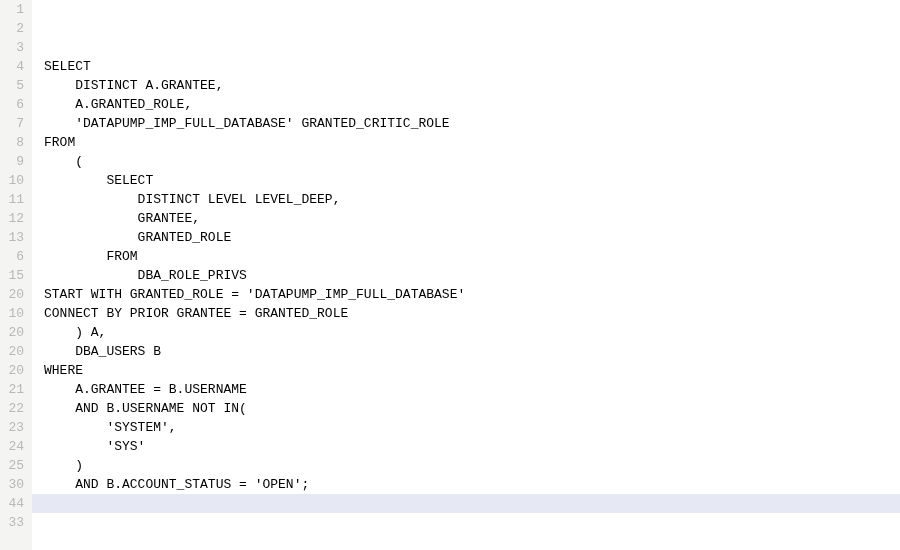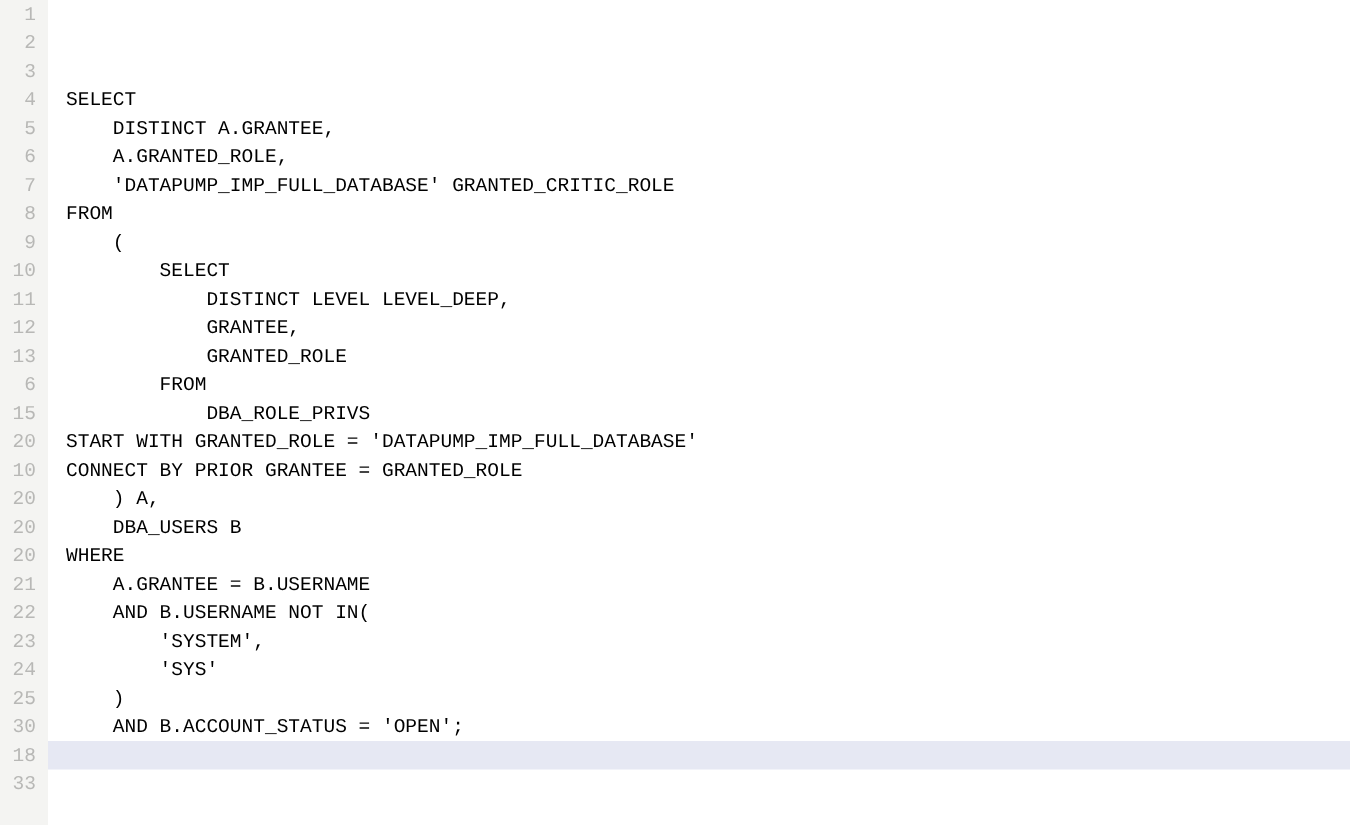--- a/index.html
+++ b/index.html
@@ -72,19 +72,19 @@
       <div class="line">10</div>
       <div class="line">20</div>
       <div class="line">20</div>
       <div class="line">20</div>
       <div class="line">21</div>
       <div class="line">22</div>
       <div class="line">23</div>
       <div class="line">24</div>
       <div class="line">25</div>
       <div class="line">30</div>
-      <div class="line">18</div>
+      <div class="line">44</div>
       <div class="line">33</div>
     </div>
   <div class="code">
     <div class="current-line" style="top: 494px;"></div><div class="code-text"><div class="line"></div><div class="line">SELECT</div><div class="line">    DISTINCT A.GRANTEE,</div><div class="line">    A.GRANTED_ROLE,</div><div class="line">    'DATAPUMP_IMP_FULL_DATABASE' GRANTED_CRITIC_ROLE</div><div class="line">FROM</div><div class="line">    (</div><div class="line">        SELECT</div><div class="line">            DISTINCT LEVEL LEVEL_DEEP,</div><div class="line">            GRANTEE,</div><div class="line">            GRANTED_ROLE</div><div class="line">        FROM</div><div class="line">            DBA_ROLE_PRIVS</div><div class="line">START WITH GRANTED_ROLE = 'DATAPUMP_IMP_FULL_DATABASE'</div><div class="line">CONNECT BY PRIOR GRANTEE = GRANTED_ROLE</div><div class="line">    ) A,</div><div class="line">    DBA_USERS B</div><div class="line">WHERE</div><div class="line">    A.GRANTEE = B.USERNAME</div><div class="line">    AND B.USERNAME NOT IN(</div><div class="line">        'SYSTEM',</div><div class="line">        'SYS'</div><div class="line">    )</div><div class="line">    AND B.ACCOUNT_STATUS = 'OPEN';</div><div class="line"></div><div class="line"></div><div class="line"></div></div>
   </div>
 </div>
 
 </body></html>

